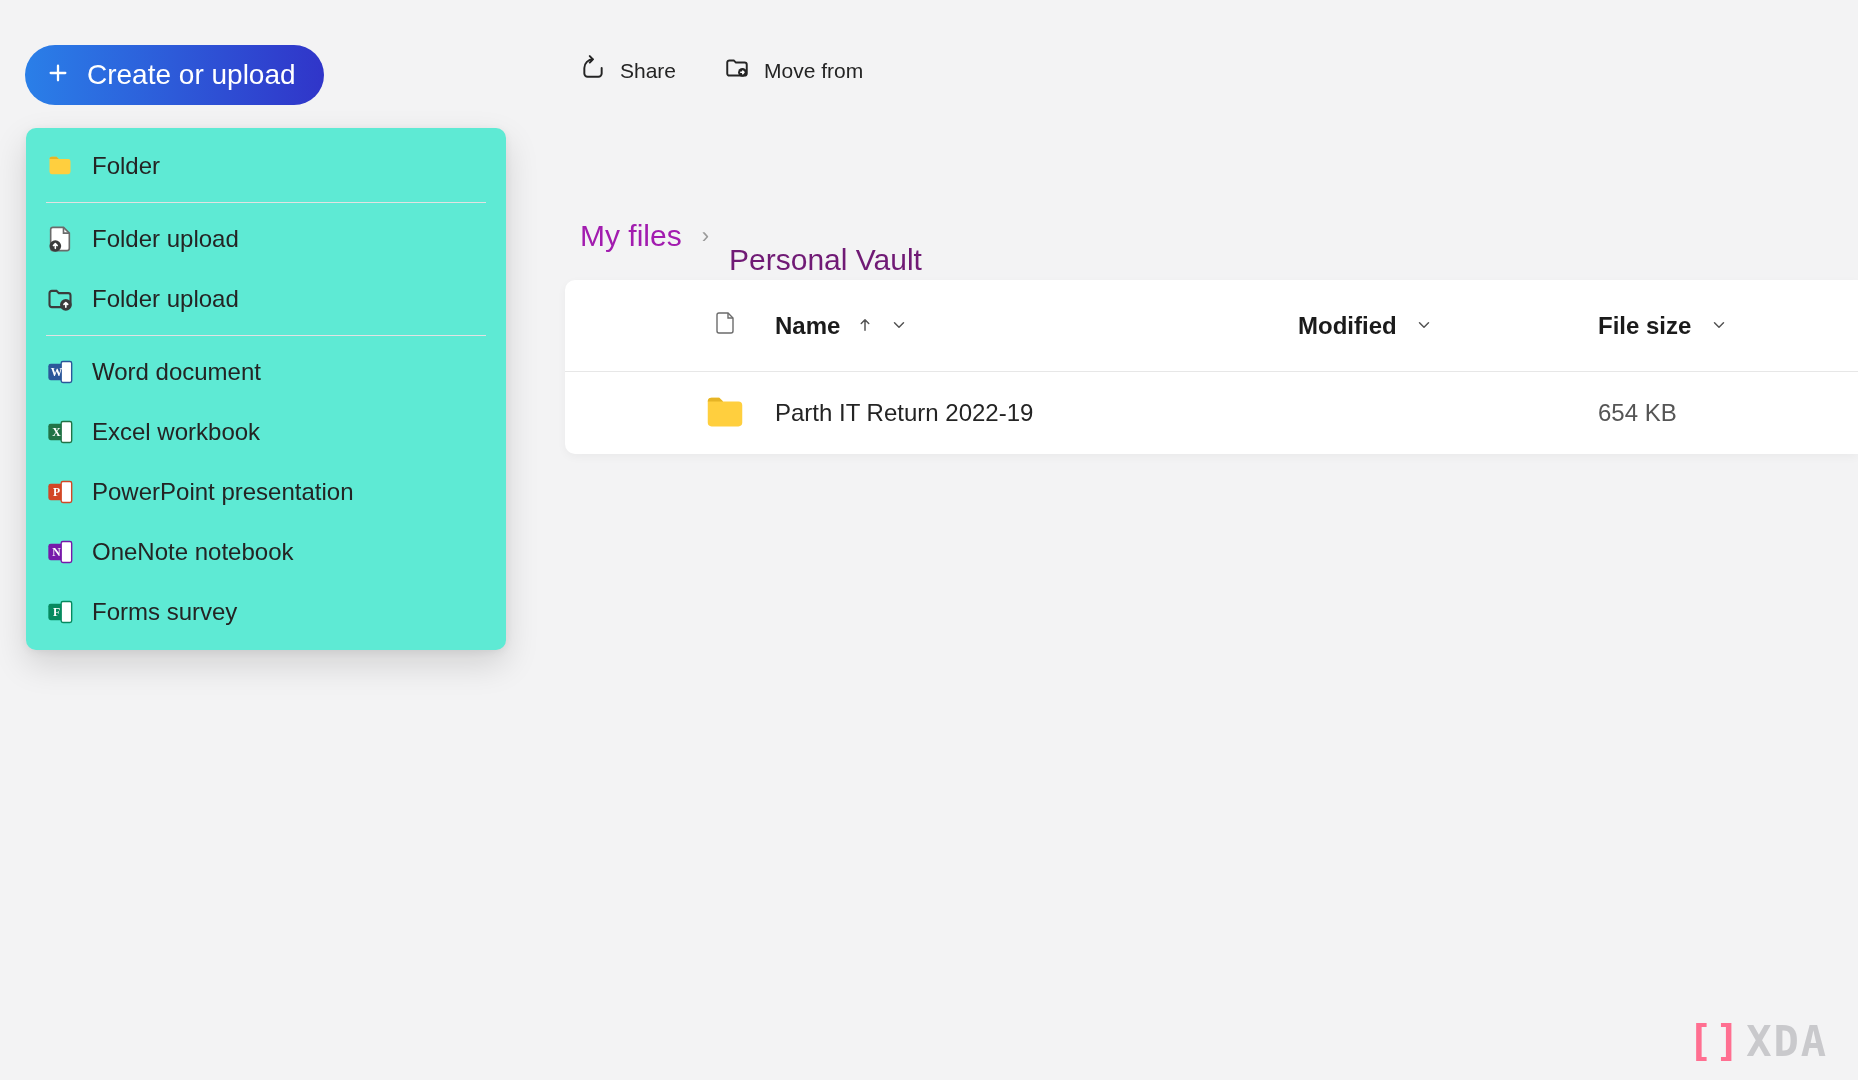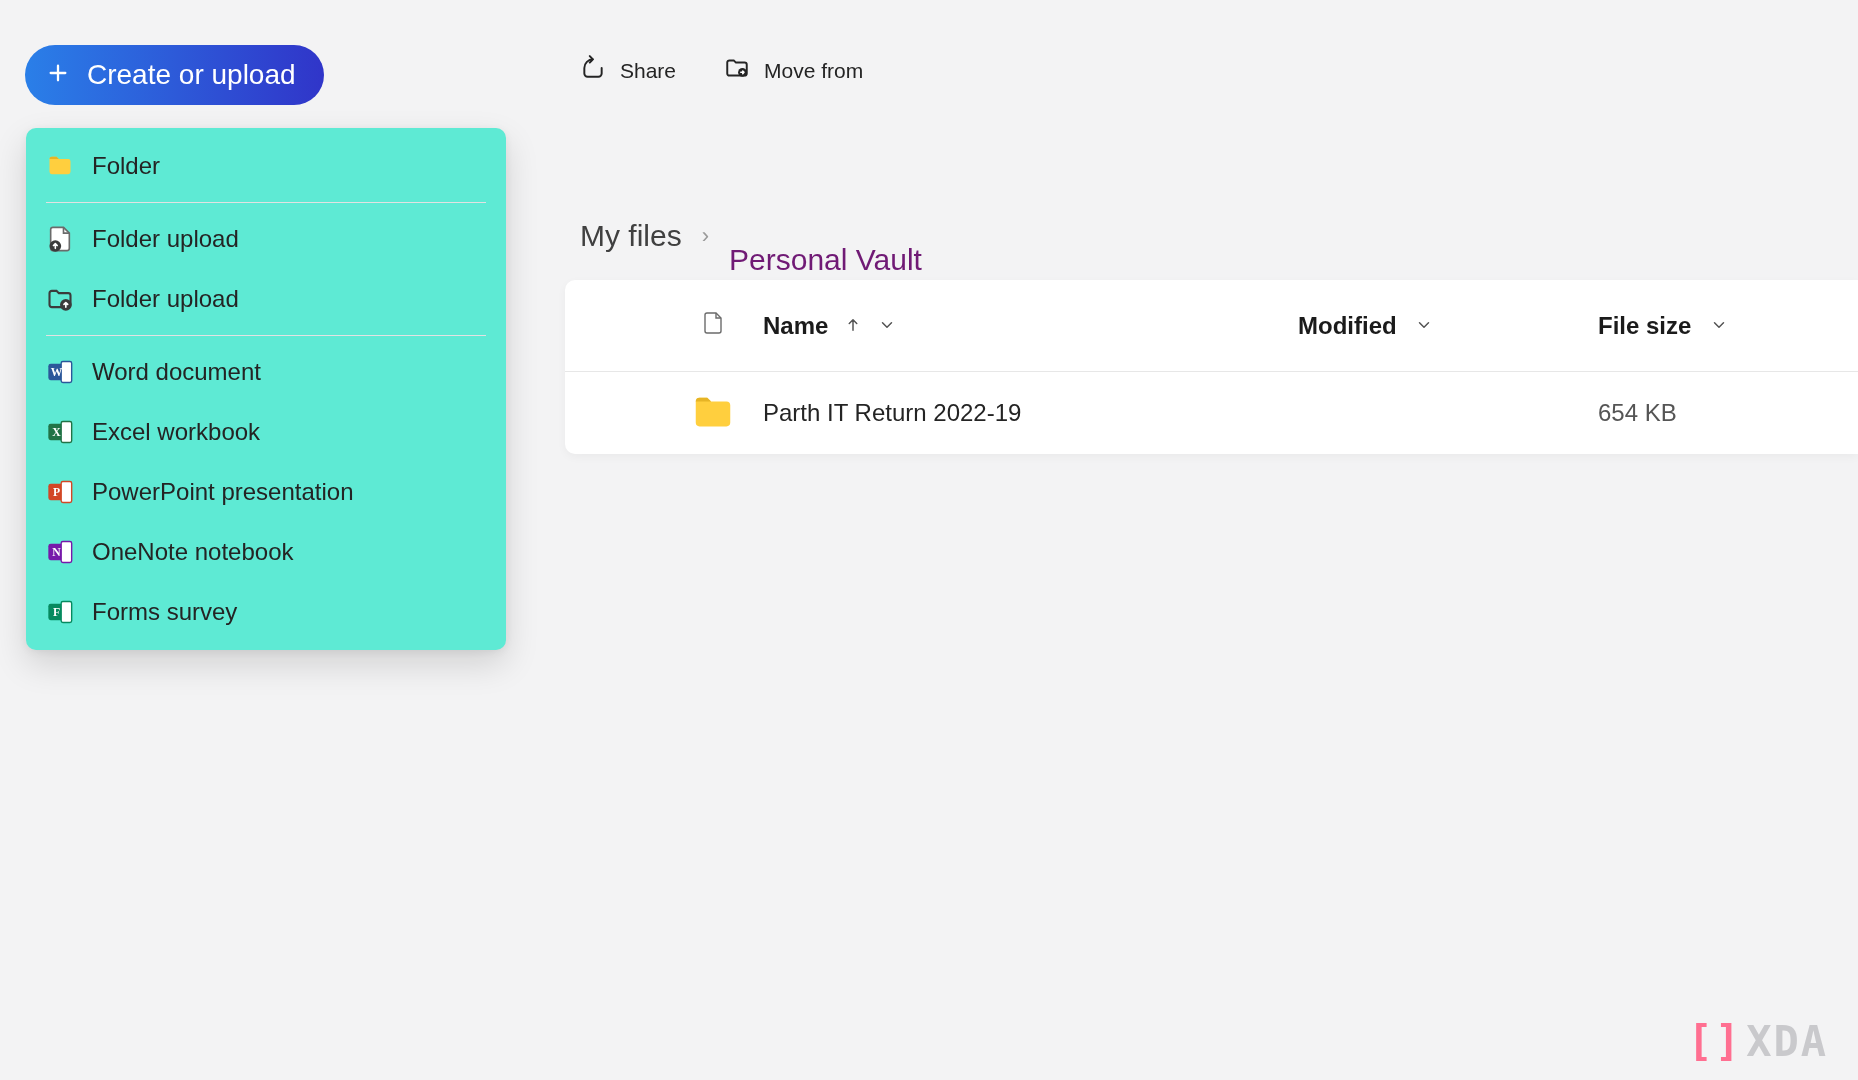--- a/index.html
+++ b/index.html
@@ -85,36 +85,36 @@
   
   .breadcrumb {
     position: absolute;
     top: 195px;
     left: 580px;
     font-size: 30px;
     display: flex;
     align-items: center;
     gap: 20px;
   }
-  .bc-root { color: #404040; cursor: pointer; }
+  .bc-root { color: #a21caf; cursor: pointer; }
   .bc-sep  { color: #9a9a9a; font-size: 22px; }
   .bc-cur  { font-weight: 400; color: #701a75; margin-top: 48px; }
 
   
   .grid {
     position: absolute;
     top: 280px;
     left: 565px;
     right: 0;
     background: #fff;
     border-radius: 10px 0 0 10px;
     box-shadow: 0 3px 10px rgba(0,0,0,.04);
     overflow: hidden;
   }
-  .row { display: flex; align-items: center; height: 82px; padding-left: 28px; }
+  .row { display: flex; align-items: center; height: 82px; padding-left: 40px; }
   .head { border-bottom: 1px solid #e7e7e7; font-weight: 600; font-size: 24px; height: 92px; }
   .col-check { width: 70px; display:flex; justify-content:center; }
   .col-icon  { width: 100px; display:flex; justify-content:center; }
   .col-name  { flex: 1; display:flex; align-items:center; gap:16px;}
   .col-mod   { width: 300px; }
   .col-size  { width: 260px; }
   .body .row { font-size: 24px; color: #242424; cursor: pointer; }
   .body .col-mod, .body .col-size { color:#555; }
   .hdr-chevron { width:18px; height:18px; color:#555; }
 

